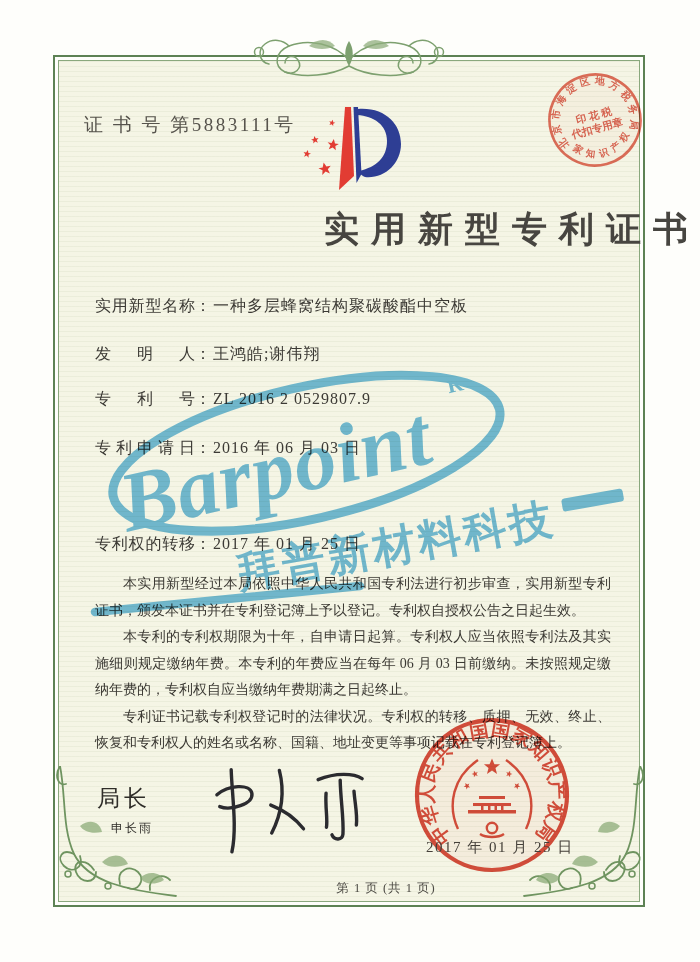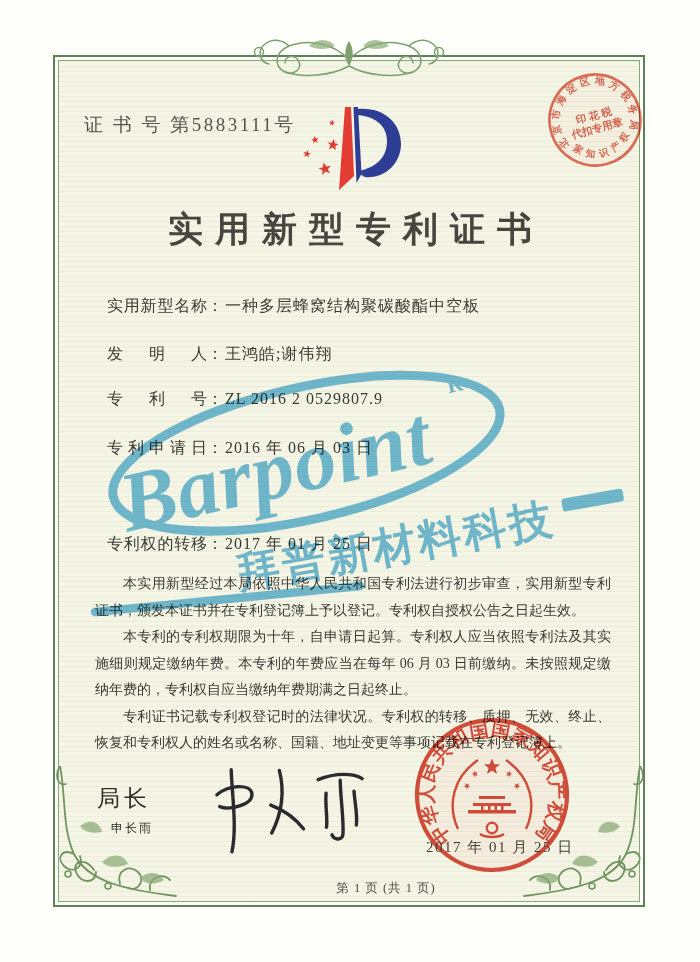--- a/index.html
+++ b/index.html
@@ -13,24 +13,24 @@
   .frame{
     position:absolute;left:58px;top:60px;width:582px;height:842px;box-sizing:border-box;
     border:1px solid #8aa87d;
     outline:2px solid #5d8254;outline-offset:3px;
     background:
       repeating-linear-gradient(to bottom, rgba(148,168,122,0.10) 0px, rgba(148,168,122,0.10) 1px, rgba(0,0,0,0) 1px, rgba(0,0,0,0) 5px),
       #f5f5e5;
     z-index:1;
   }
   .cert-no{position:absolute;left:84px;top:112px;font-size:19px;letter-spacing:2.5px;color:#56534c;z-index:10;}
-  .title{position:absolute;left:0;top:206px;width:700px;text-align:center;font-size:35px;font-weight:bold;
+  .title{position:absolute;left:0;top:206px;width:700px;text-align:right;font-size:35px;font-weight:bold;
          letter-spacing:12px;text-indent:12px;color:#474540;z-index:10;}
   .field{position:absolute;left:95px;font-size:16px;color:#3c3a35;white-space:nowrap;z-index:10;}
-  .flabel{display:inline-block;width:100px;text-align:justify;text-align-last:justify;margin-left:12px;-moz-text-align-last:justify;}
+  .flabel{display:inline-block;width:100px;text-align:justify;text-align-last:justify;-moz-text-align-last:justify;}
   .fcolon{margin:0 2px 0 0;}
   .fvalue{letter-spacing:1px;text-align:right;}
   .paras{position:absolute;left:95px;top:571px;width:516px;font-size:14px;line-height:26.5px;color:#3b3933;
          text-align:justify;z-index:10;}
   .paras p{margin:0;text-indent:2em;}
   .signer-title{position:absolute;left:97px;top:783px;font-size:23px;letter-spacing:4px;color:#2f2d29;
                 font-family:"Liberation Sans","DejaVu Sans",sans-serif;z-index:10;}
   .signer-name{position:absolute;left:111px;top:820px;font-size:12px;letter-spacing:2px;color:#2f2d29;
                font-family:"Liberation Sans","DejaVu Sans",sans-serif;z-index:10;}
   .date-issued{position:absolute;left:426px;top:838px;font-size:15px;letter-spacing:1.5px;color:#45403a;z-index:25;}

